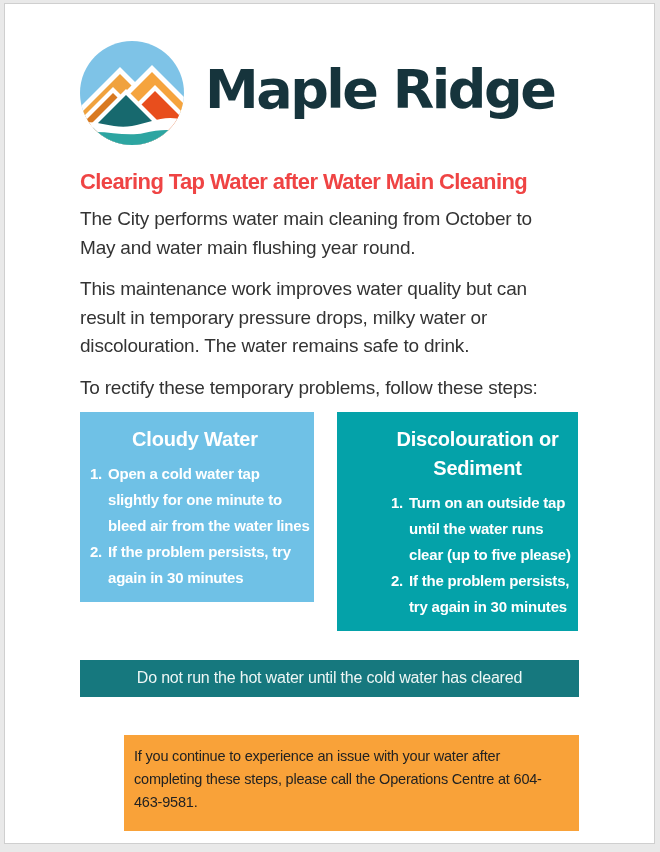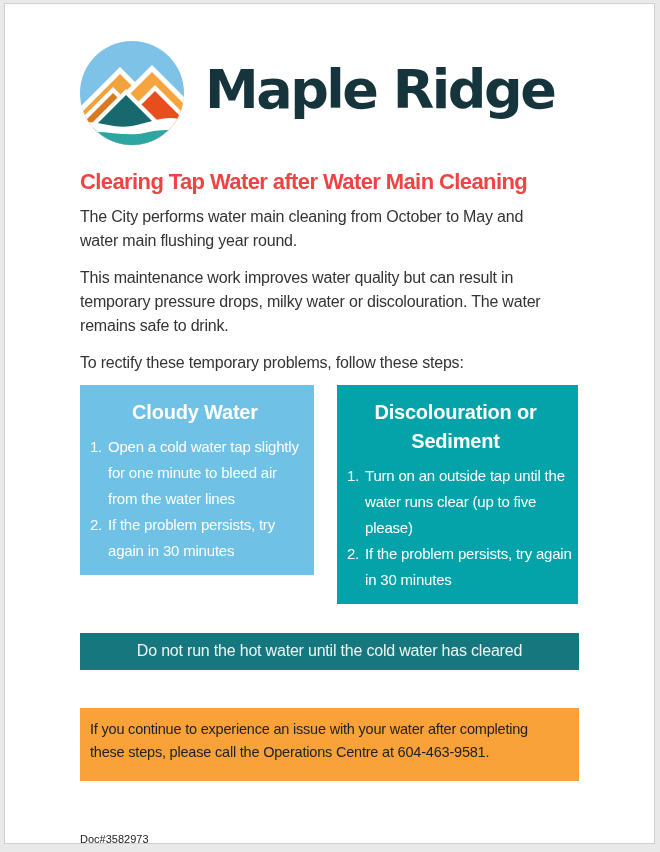--- a/index.html
+++ b/index.html
@@ -38,48 +38,48 @@
   h1.title {
     margin: 24px 0 10px 0;
     font-size: 22px;
     line-height: 1.2;
     letter-spacing: -0.6px;
     color: #ef4444;
     white-space: nowrap;
   }
   p.body-p {
     margin: 0 12px 13px 0;
-    font-size: 16px;
+    font-size: 19px;
     line-height: 1.5;
     letter-spacing: -0.2px;
     color: #333333;
   }
   p.body-p.narrow { max-width: 470px; }
   p.body-p.last { margin-bottom: 0; }
 
   
   .cards { display: flex; gap: 23px; margin-top: 10px; align-items: flex-start; }
   .card { color: #ffffff; padding: 13px 4px 12px 0; }
   .card-blue { width: 234px; background: #6fc1e6; }
-  .card-teal { width: 241px; background: #04a2a9; }
+  .card-teal { width: 241px; background: #04a2a9; padding-left: 44px; }
   .card h2 {
     margin: 0 0 7px 0;
     font-size: 20px;
     line-height: 1.45;
     text-align: center;
     letter-spacing: -0.2px;
   }
   .card ol {
     margin: 0;
     padding: 0 0 0 26px;
     font-size: 15px;
     line-height: 1.72;
     letter-spacing: -0.2px;
   }
-  .card li { padding-left: 2px; }
+  .card li { padding-left: 2px; font-weight: bold; }
   .card li::marker { color: #ffffff; }
 
   
   .banner {
     margin-top: 29px;
     background: #16787e;
     color: #edf6f5;
     text-align: center;
     font-size: 16px;
     letter-spacing: -0.2px;
@@ -88,20 +88,21 @@
 
   
   .notice {
     margin-top: 38px;
     background: #f9a239;
     color: #222222;
     font-size: 14.5px;
     line-height: 1.58;
     letter-spacing: -0.2px;
     padding: 10px 14px 17px 10px;
+    margin-left: 44px;
   }
 
   
   .docnum {
     margin-top: 52px;
     font-size: 11px;
     color: #1b1b1b;
   }
 </style>
 </head>

